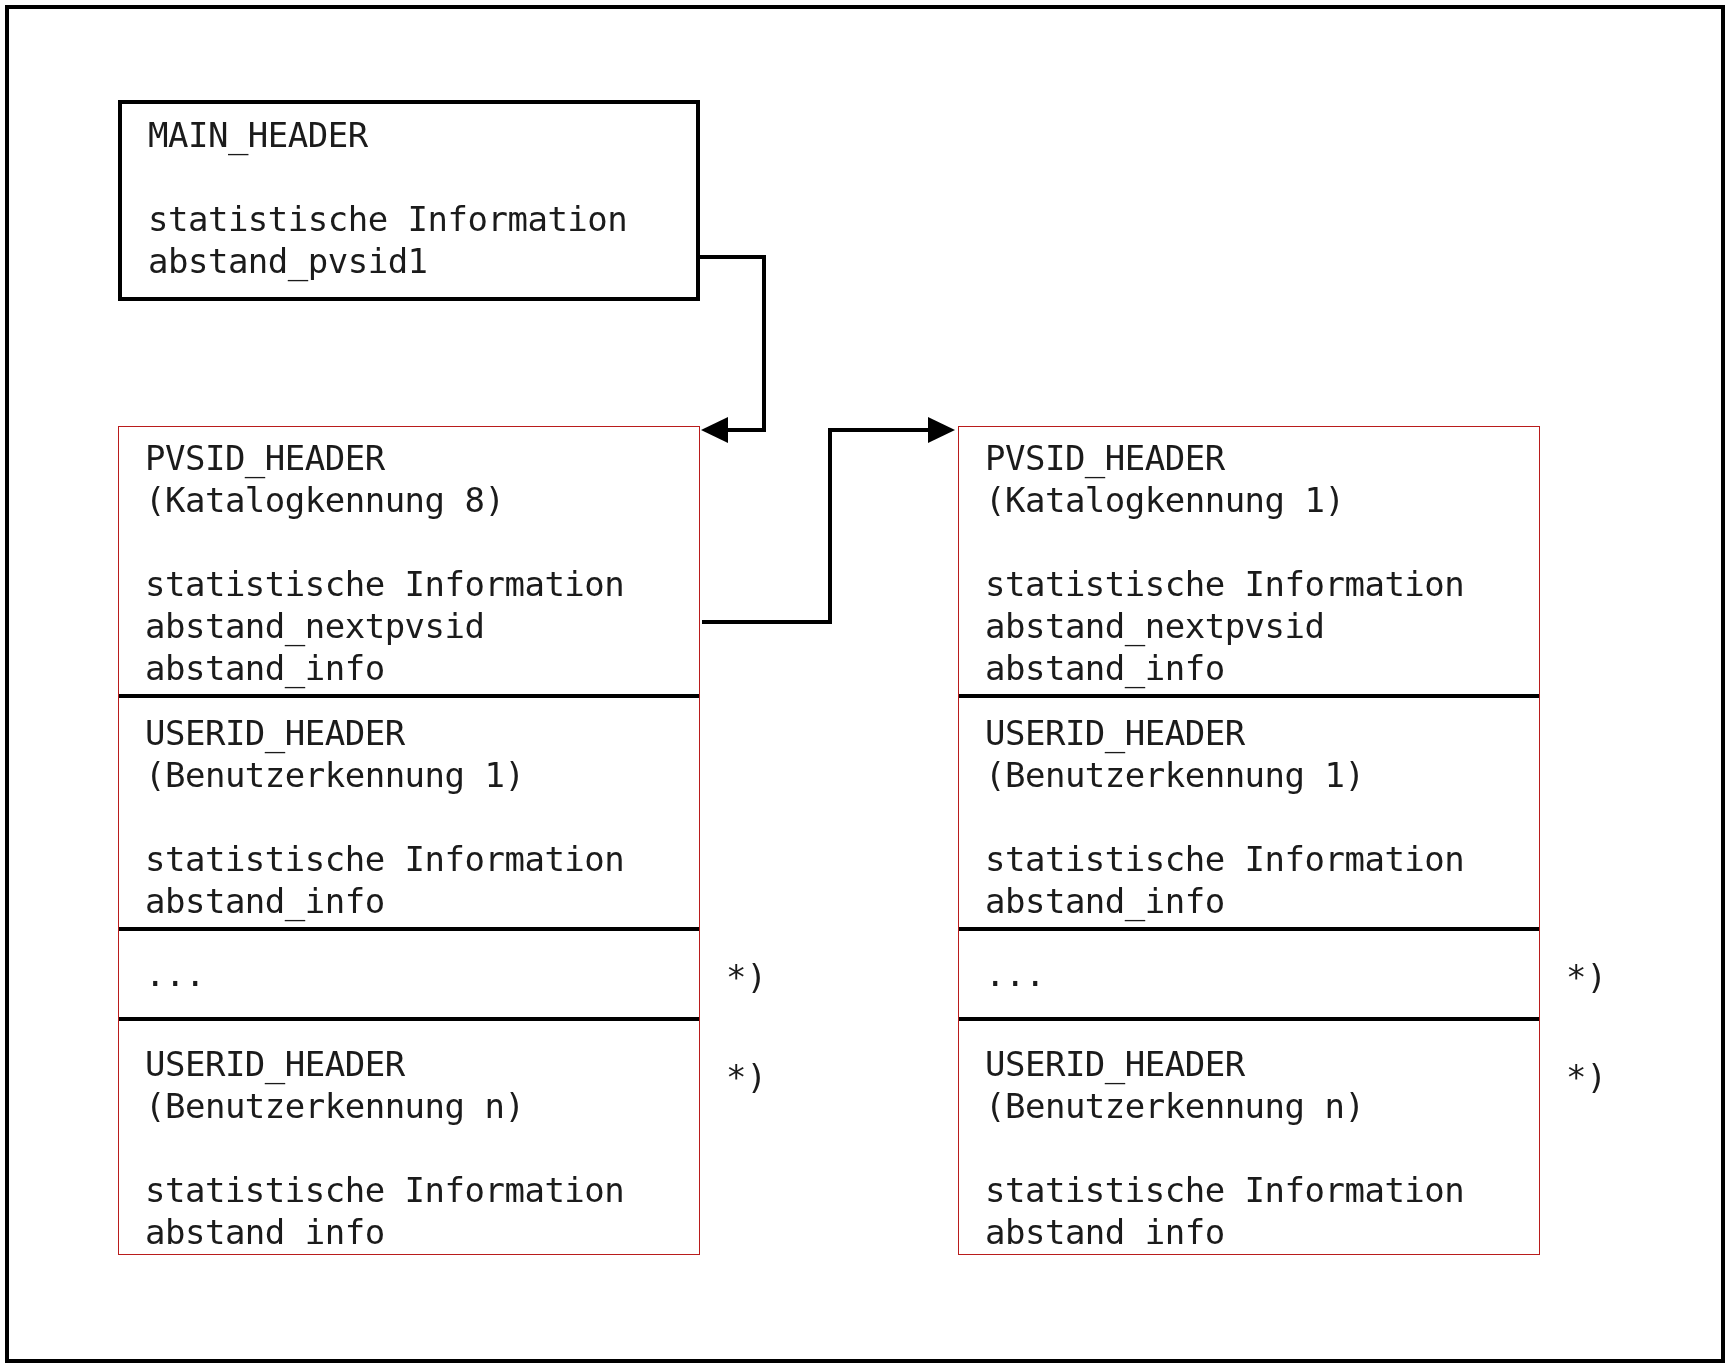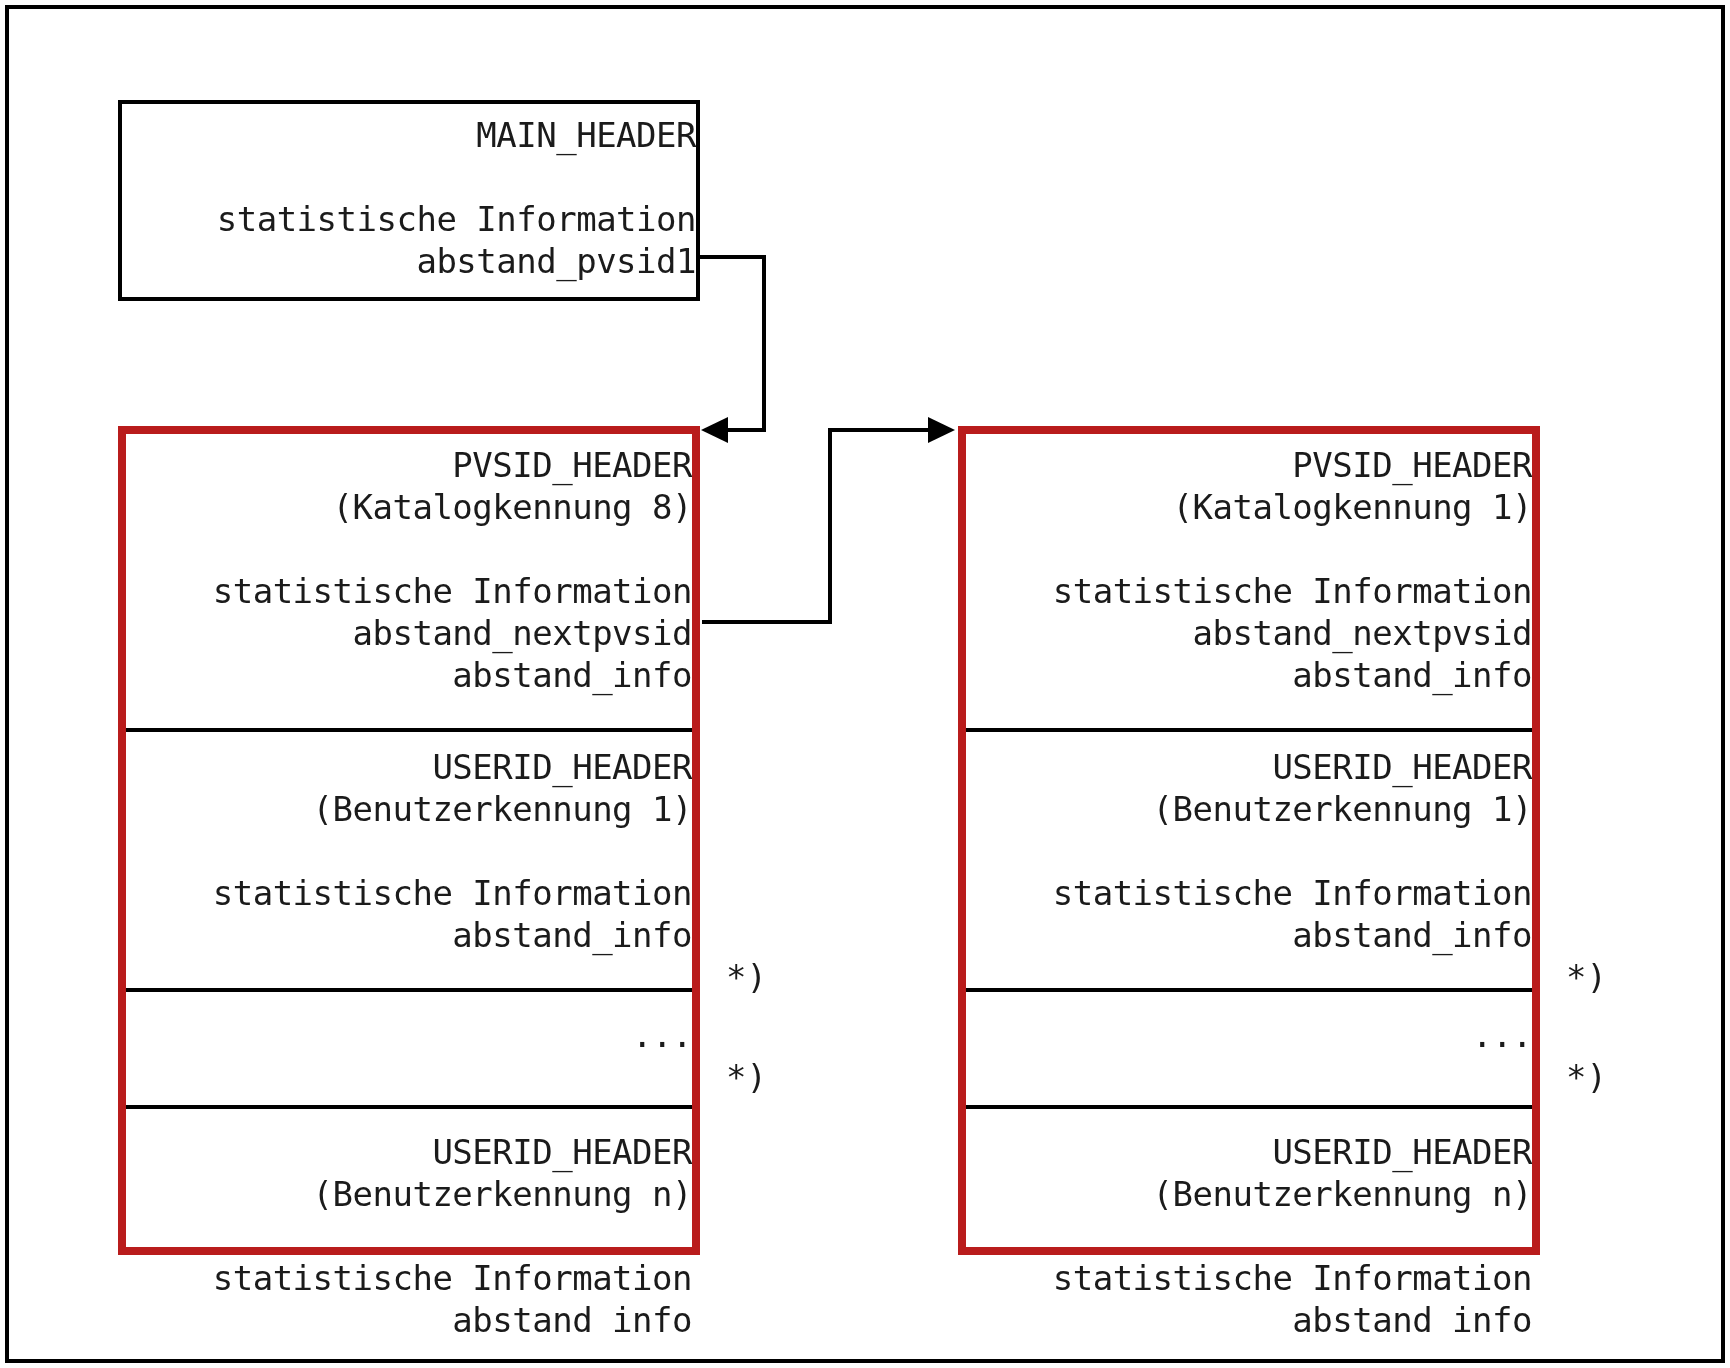--- a/index.html
+++ b/index.html
@@ -23,37 +23,35 @@
     border: 4px solid #000000;
   }
   .box {
     position: absolute;
     border: 4px solid #000000;
     box-sizing: border-box;
     background: #ffffff;
   }
   .stack {
     position: absolute;
-    border: 8px solid #b91c1c;
+    border: 1px solid #b91c1c;
     box-sizing: border-box;
     background: #ffffff;
   }
   .section {
     box-sizing: border-box;
     overflow: hidden;
   }
   .section + .section {
     border-top: 4px solid #000000;
-    margin-top: 27px;
   }
   .txt {
     padding: 10px 0 0 26px;
     font-size: 34px;
     letter-spacing: -0.5px;
-    text-align: right;
   }
   .tl {
     height: 42px;
     line-height: 42px;
     white-space: pre;
   }
   .pt14 { padding-top: 14px; }
   .pt22 { padding-top: 22px; }
   .hline, .vline {
     position: absolute;

